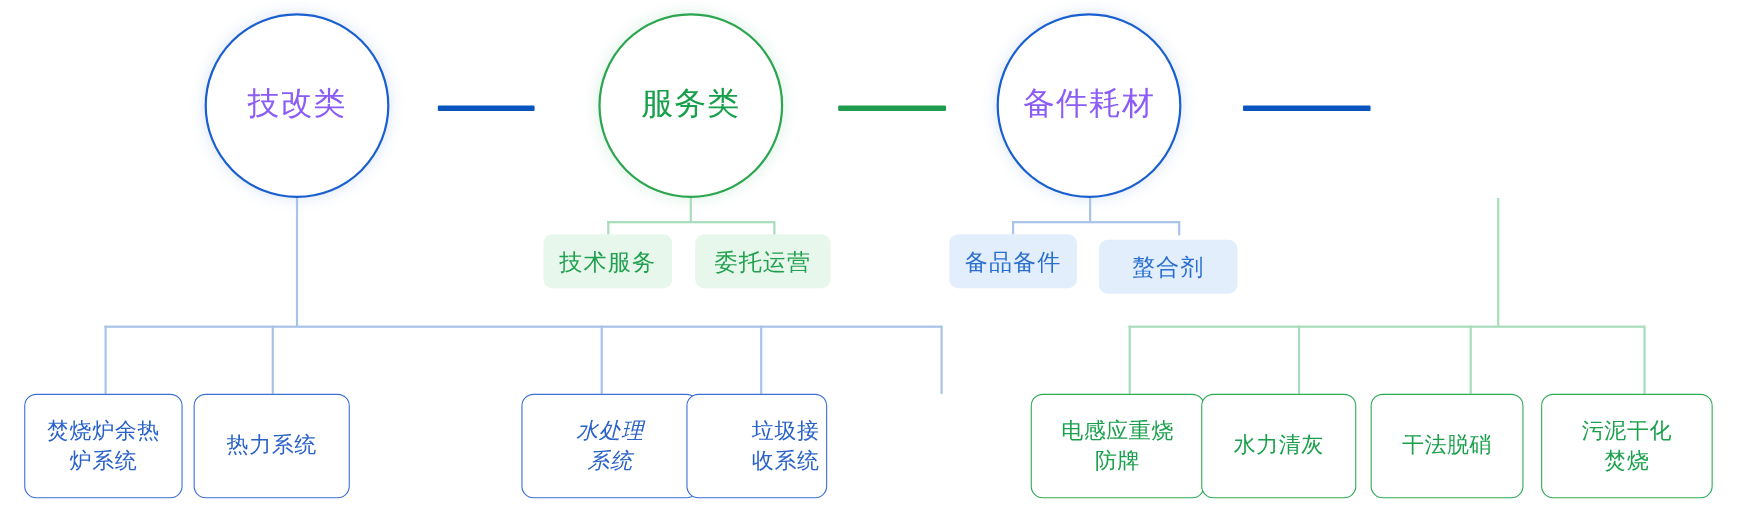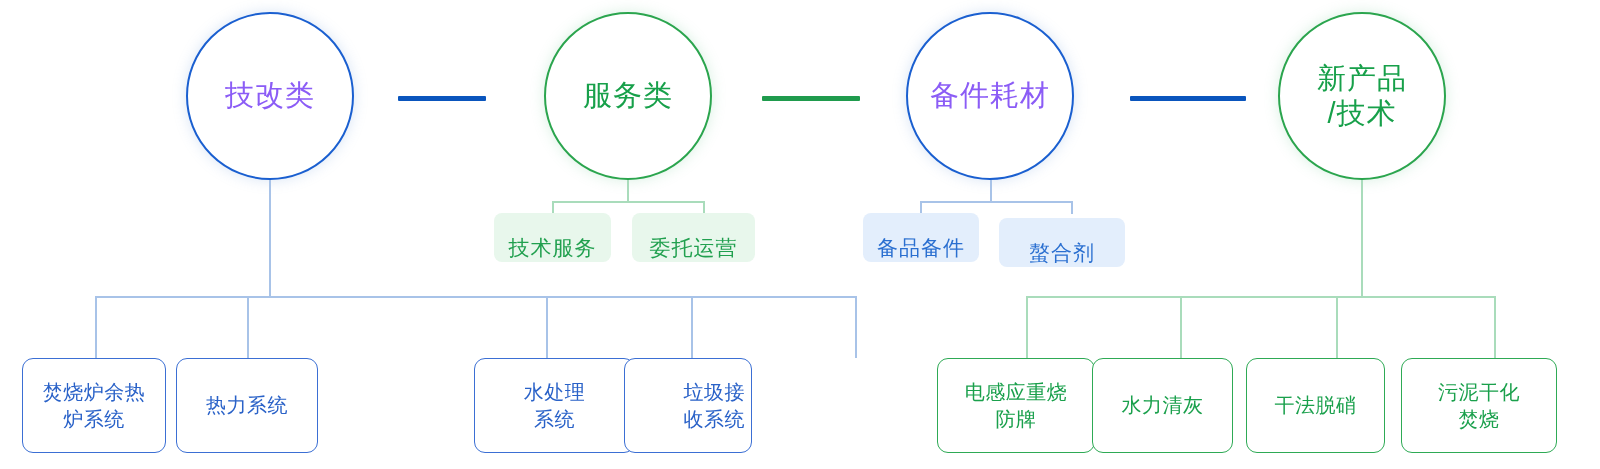--- a/index.html
+++ b/index.html
@@ -67,21 +67,21 @@
     background: #a8c3e8;
   }
   .hline.green { background: #a9dcbb; }
 
   
   .tag {
     position: absolute;
     height: 49px;
     border-radius: 8px;
     display: flex;
-    align-items: flex-end;
+    align-items: center;
     justify-content: center;
     font-size: 21px;
     letter-spacing: 1px;
     background: #e8f7ec;
     color: #21a04f;
     box-sizing: border-box;
   }
   .tag.blue {
     background: #e3eefc;
     color: #2a6fd0;
@@ -127,26 +127,20 @@
       <span class="ctext">服务类</span>
     </div>
   </div>
 
   <div class="circle" style="left:906px; top:12px;">
     <div>
       <span class="ctext">备件耗材</span>
     </div>
   </div>
 
-  <div class="circle green" style="left:1278px; top:12px;">
-    <div>
-      <span class="ctext">新产品</span>
-      <span class="ctext">/技术</span>
-    </div>
-  </div>
 
   <div class="hconn" style="left:398px; top:96px; width:88px;"></div>
   <div class="hconn green" style="left:762px; top:96px; width:98px;"></div>
   <div class="hconn" style="left:1130px; top:96px; width:116px;"></div>
 
   <div class="vline green" style="left:627px; top:180px; height:22px;"></div>
   <div class="hline green" style="left:552px; top:201px; width:152px;"></div>
   <div class="vline green" style="left:552px; top:201px; height:13px;"></div>
   <div class="vline green" style="left:703px; top:201px; height:13px;"></div>
 
@@ -189,21 +183,21 @@
       <span class="ltext">炉系统</span>
     </div>
   </div>
 
   <div class="leaf" style="left:176px; top:358px; width:142px;">
     <div>
       <span class="ltext">热力系统</span>
     </div>
   </div>
 
-  <div class="leaf" style="left:474px; top:358px; width:161px;">
+  <div class="leaf" style="left:474px; top:358px; width:161px;font-style:italic;">
     <div>
       <span class="ltext">水处理</span>
       <span class="ltext">系统</span>
     </div>
   </div>
 
   <div class="leaf" style="left:624px; top:358px; width:128px;justify-content:flex-end;">
     <div>
       <span class="ltext">垃圾接</span>
       <span class="ltext">收系统</span>

